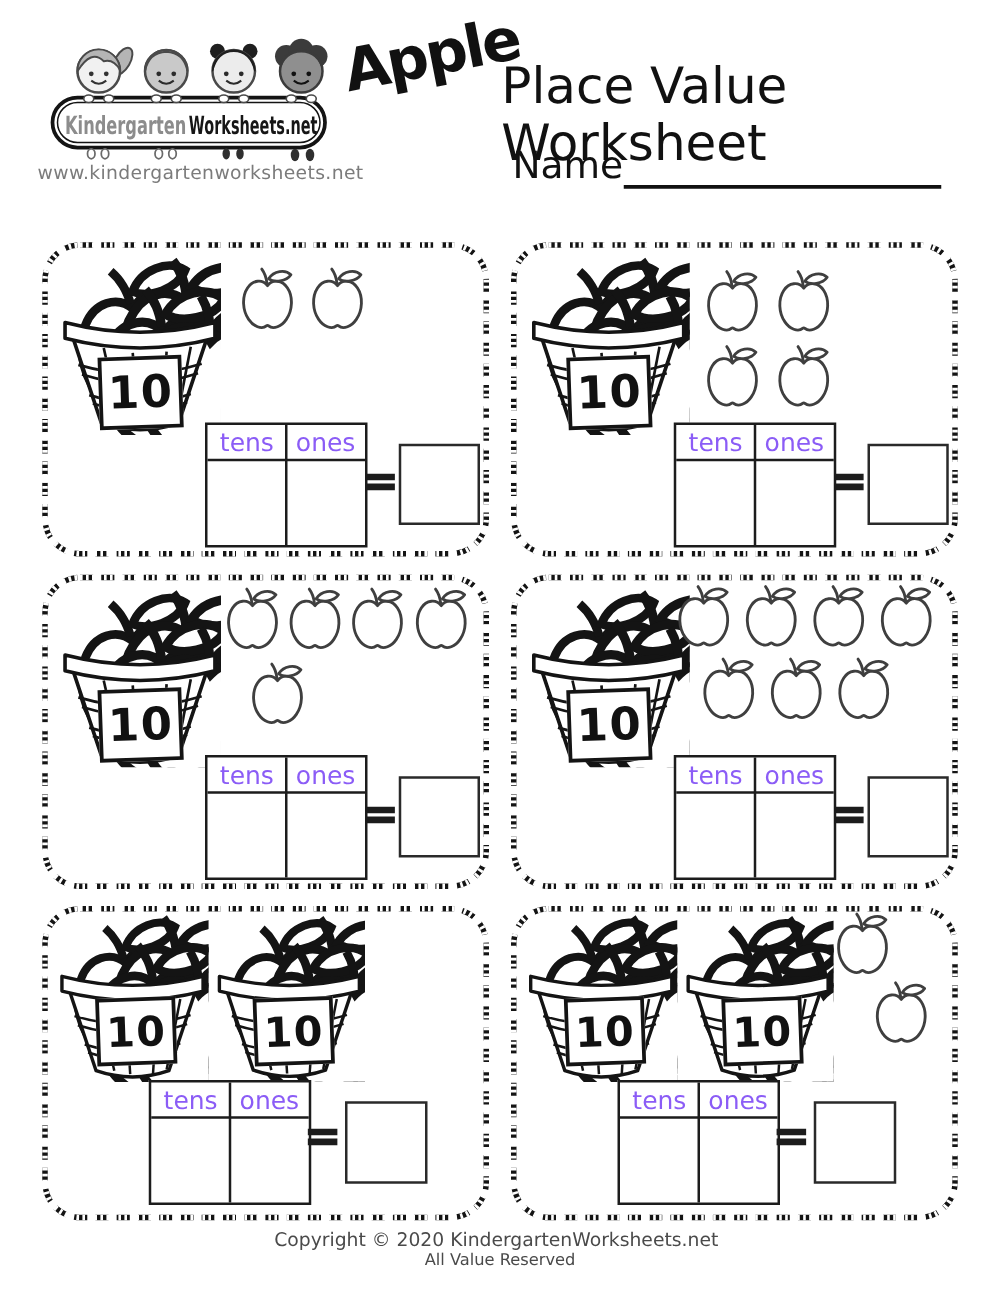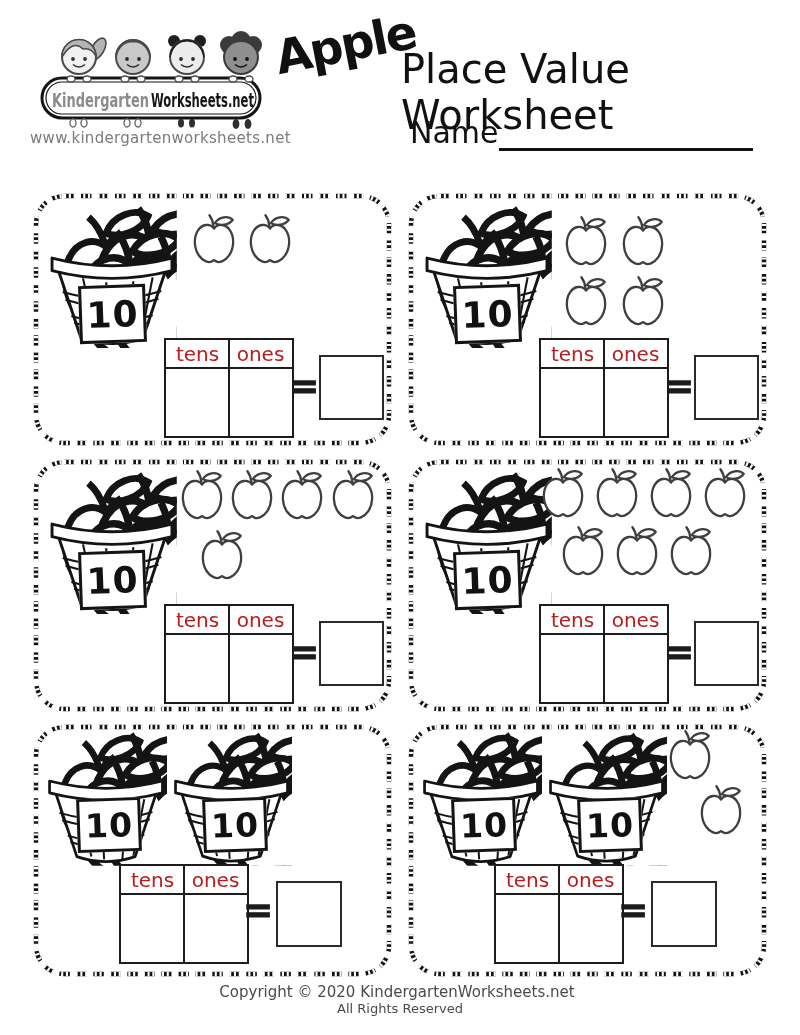--- a/index.html
+++ b/index.html
@@ -27,21 +27,21 @@
   .card-border .dw{fill:none;stroke:#ffffff;stroke-width:4.4;stroke-dasharray:2.1 2.7;}
   .card-items{position:absolute;inset:0;}
   .basket-svg,.apple-svg{position:absolute;}
   svg.apple-loose{fill:#fff;stroke:#3f3f3f;stroke-width:2.5;stroke-linecap:round;stroke-linejoin:round;}
   .basket-label{position:absolute;background:#fff;border:3px solid #141414;
                 display:flex;align-items:center;justify-content:center;
                 font-weight:bold;color:#111;transform:rotate(-2deg);letter-spacing:1px;}
   .pv-table{position:absolute;border:2.5px solid #1c1c1c;background:#fff;box-sizing:border-box;}
   .pv-head{display:flex;height:27px;border-bottom:2.5px solid #1c1c1c;}
   .pv-hcell{flex:1;display:flex;align-items:center;justify-content:center;
-            font-size:20px;color:#b91c1c;}
+            font-size:20px;color:#8b5cf6;}
   .pv-vline{position:absolute;top:0;bottom:0;left:50%;width:0;border-left:2.5px solid #1c1c1c;margin-left:-1px;}
   .pv-body{position:absolute;left:0;right:0;top:29px;bottom:0;display:flex;}
   .pv-cell{flex:1;}
   .eq{position:absolute;font-size:36px;font-weight:bold;line-height:1;color:#1c1c1c;
       -webkit-text-stroke:1.1px #1c1c1c;}
   .ansbox{position:absolute;border:2.5px solid #2a2a2a;background:#fff;box-sizing:border-box;}
 
   
   .footer-line1{position:absolute;left:0;top:983px;width:794px;text-align:center;
                 font-size:15px;color:#4a4a4a;}
@@ -367,13 +367,13 @@
         <div class="pv-cell"></div>
         <div class="pv-cell"></div>
       </div>
     </div>
     <div class="eq" style="left: 210px; top: 168px;">=</div>
     <div class="ansbox" style="left: 243px; top: 157px; width: 66px; height: 66px;"></div>
   </div>
   </div>
 
 <div class="footer-line1">Copyright © 2020 KindergartenWorksheets.net</div>
-<div class="footer-line2">All Rights Reserved</div>
+<div class="footer-line2">All Value Reserved</div>
 
 </body></html>

